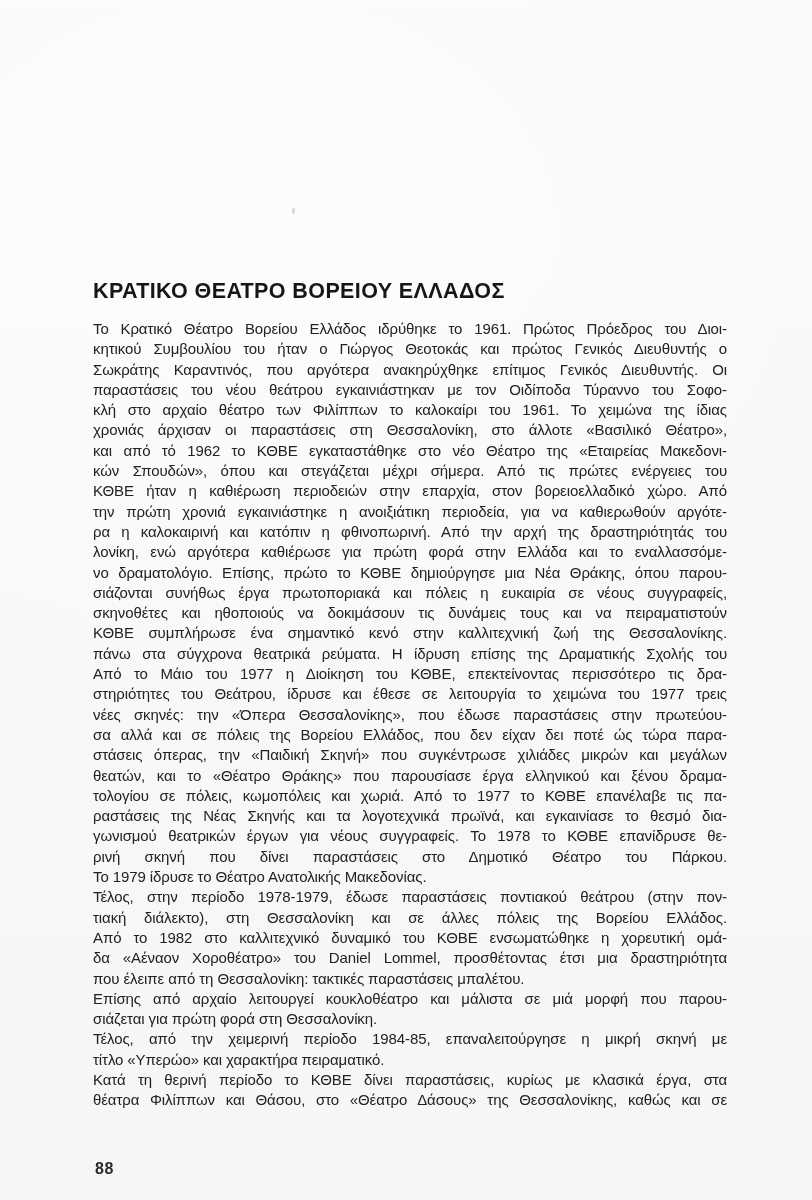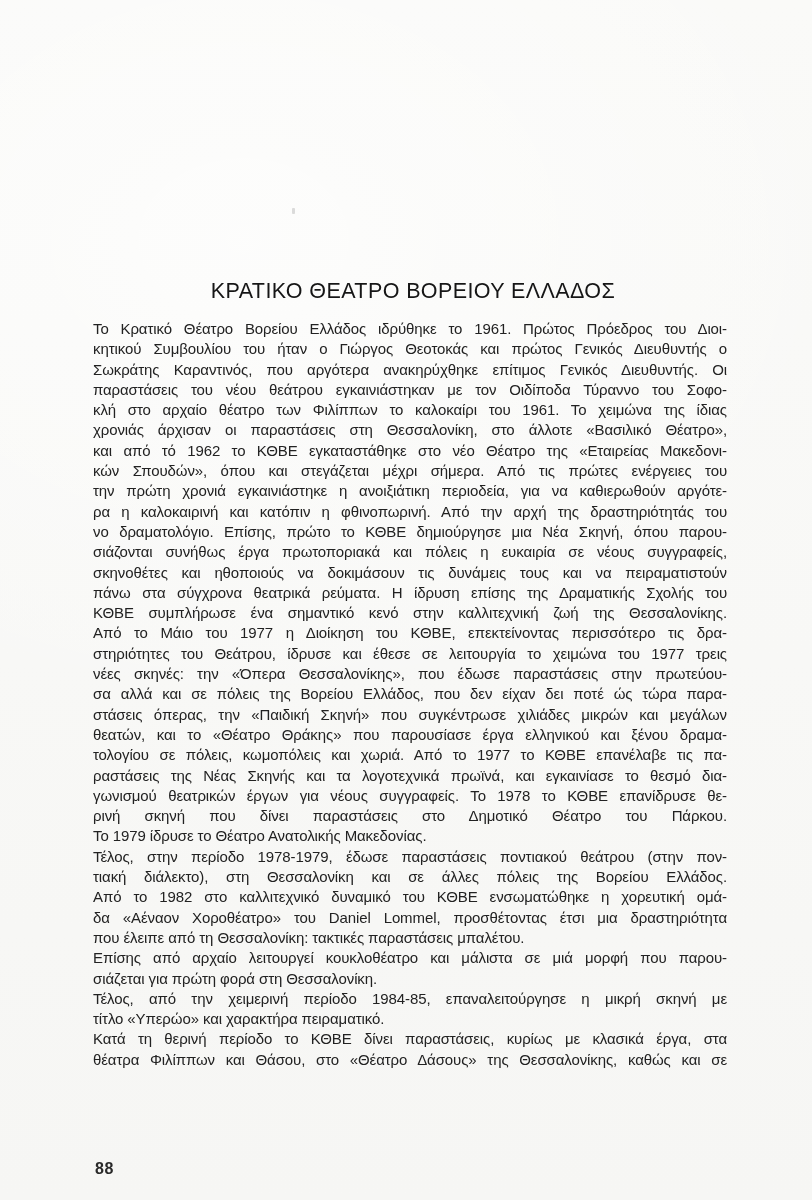--- a/index.html
+++ b/index.html
@@ -17,25 +17,24 @@
       radial-gradient(ellipse 900px 700px at 30% 20%, rgba(255,255,255,0.6), rgba(255,255,255,0) 70%),
       linear-gradient(180deg,#fafaf8 0%,#f8f8f6 55%,#f6f6f4 100%);
     color:#1c1c1c;
   }
   .heading{
     position:absolute;
     left:93px;top:279px;
     width:640px;
     margin:0;
     font-size:21.5px;
-    font-weight:normal;
+    font-weight:bold;
     letter-spacing:0.4px;
     color:#161616;
     white-space:nowrap;
-    text-align:center;
   }
   .bodytext{
     position:absolute;
     left:93px;top:319px;
     width:634px;
     font-size:15px;
     letter-spacing:-0.1px;
     color:#222;
   }
   .line{
@@ -74,27 +73,29 @@
   <h1 class="heading">ΚΡΑΤΙΚΟ ΘΕΑΤΡΟ ΒΟΡΕΙΟΥ ΕΛΛΑΔΟΣ</h1>
   <div class="bodytext">
       <div class="line just"><span>Το Κρατικό Θέατρο Βορείου Ελλάδος ιδρύθηκε το 1961. Πρώτος Πρόεδρος του Διοι-</span></div>
       <div class="line just"><span>κητικού Συμβουλίου του ήταν ο Γιώργος Θεοτοκάς και πρώτος Γενικός Διευθυντής ο</span></div>
       <div class="line just"><span>Σωκράτης Καραντινός, που αργότερα ανακηρύχθηκε επίτιμος Γενικός Διευθυντής. Οι</span></div>
       <div class="line just"><span>παραστάσεις του νέου θεάτρου εγκαινιάστηκαν με τον </span><span class="it">Οιδίποδα Τύραννο</span><span> του Σοφο-</span></div>
       <div class="line just"><span>κλή στο αρχαίο θέατρο των Φιλίππων το καλοκαίρι του 1961. Το χειμώνα της ίδιας</span></div>
       <div class="line just"><span>χρονιάς άρχισαν οι παραστάσεις στη Θεσσαλονίκη, στο άλλοτε «Βασιλικό Θέατρο»,</span></div>
       <div class="line just"><span>και από τό 1962 το ΚΘΒΕ εγκαταστάθηκε στο νέο Θέατρο της «Εταιρείας Μακεδονι-</span></div>
       <div class="line just"><span>κών Σπουδών», όπου και στεγάζεται μέχρι σήμερα. Από τις πρώτες ενέργειες του</span></div>
+      <div class="line just"><span>ΚΘΒΕ ήταν η καθιέρωση περιοδειών στην επαρχία, στον βορειοελλαδικό χώρο. Από</span></div>
       <div class="line just"><span>την πρώτη χρονιά εγκαινιάστηκε η ανοιξιάτικη περιοδεία, για να καθιερωθούν αργότε-</span></div>
       <div class="line just"><span>ρα η καλοκαιρινή και κατόπιν η φθινοπωρινή. Από την αρχή της δραστηριότητάς του</span></div>
-      <div class="line just"><span>νο δραματολόγιο. Επίσης, πρώτο το ΚΘΒΕ δημιούργησε μια Νέα Σκηνή, όπου παρου-</span></div>
+      <div class="line just"><span>λονίκη, ενώ αργότερα καθιέρωσε για πρώτη φορά στην Ελλάδα και το εναλλασσόμε-</span></div>
+      <div class="line just"><span>νο δραματολόγιο. Επίσης, πρώτο το ΚΘΒΕ δημιούργησε μια Νέα Θράκης, όπου παρου-</span></div>
       <div class="line just"><span>σιάζονται συνήθως έργα πρωτοποριακά και πόλεις η ευκαιρία σε νέους συγγραφείς,</span></div>
       <div class="line just"><span>σκηνοθέτες και ηθοποιούς να δοκιμάσουν τις δυνάμεις τους και να πειραματιστούν</span></div>
+      <div class="line just"><span>ΚΘΒΕ συμπλήρωσε ένα σημαντικό κενό στην καλλιτεχνική ζωή της Θεσσαλονίκης.</span></div>
       <div class="line just"><span>πάνω στα σύγχρονα θεατρικά ρεύματα. Η ίδρυση επίσης της Δραματικής Σχολής του</span></div>
-      <div class="line just"><span>ΚΘΒΕ συμπλήρωσε ένα σημαντικό κενό στην καλλιτεχνική ζωή της Θεσσαλονίκης.</span></div>
       <div class="line just"><span>Από το Μάιο του 1977 η Διοίκηση του ΚΘΒΕ, επεκτείνοντας περισσότερο τις δρα-</span></div>
       <div class="line just"><span>στηριότητες του Θεάτρου, ίδρυσε και έθεσε σε λειτουργία το χειμώνα του 1977 τρεις</span></div>
       <div class="line just"><span>νέες σκηνές: την «Όπερα Θεσσαλονίκης», που έδωσε παραστάσεις στην πρωτεύου-</span></div>
       <div class="line just"><span>σα αλλά και σε πόλεις της Βορείου Ελλάδος, που δεν είχαν δει ποτέ ώς τώρα παρα-</span></div>
       <div class="line just"><span>στάσεις όπερας, την «Παιδική Σκηνή» που συγκέντρωσε χιλιάδες μικρών και μεγάλων</span></div>
       <div class="line just"><span>θεατών, και το «Θέατρο Θράκης» που παρουσίασε έργα ελληνικού και ξένου δραμα-</span></div>
       <div class="line just"><span>τολογίου σε πόλεις, κωμοπόλεις και χωριά. Από το 1977 το ΚΘΒΕ επανέλαβε τις πα-</span></div>
       <div class="line just"><span>ραστάσεις της Νέας Σκηνής και τα λογοτεχνικά πρωϊνά, και εγκαινίασε το θεσμό δια-</span></div>
       <div class="line just"><span>γωνισμού θεατρικών έργων για νέους συγγραφείς. Το 1978 το ΚΘΒΕ επανίδρυσε θε-</span></div>
       <div class="line just"><span>ρινή σκηνή που δίνει παραστάσεις στο Δημοτικό Θέατρο του Πάρκου.</span></div>

